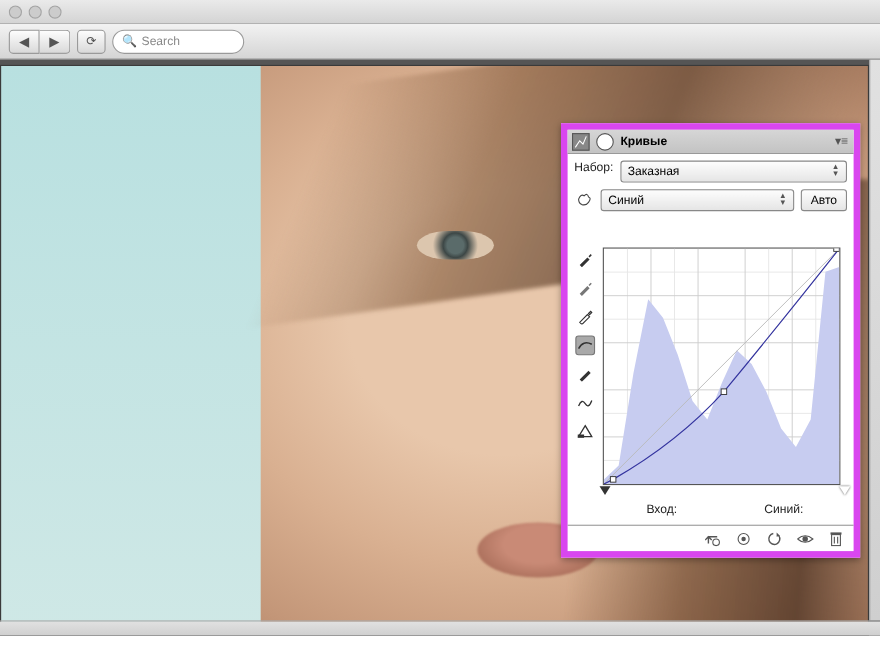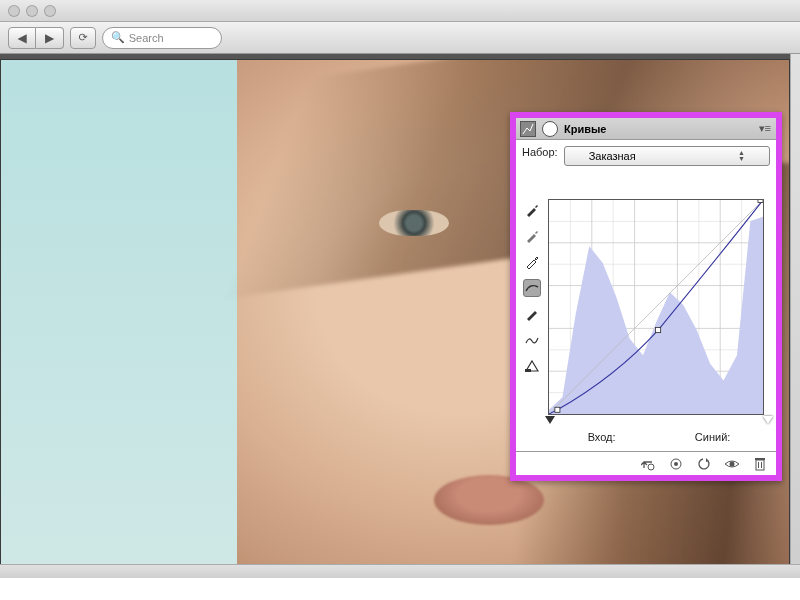--- a/index.html
+++ b/index.html
@@ -35,21 +35,21 @@
   .panel { position:absolute; top:58px; left:510px; width:272px; background:#ffffff; border:6px solid #d946ef; box-shadow:0 2px 6px rgba(0,0,0,0.35); font-size:11px; }
   .panel-title { height:22px; background:linear-gradient(#d6d6d6,#c3c3c3); border-bottom:1px solid #999; display:flex; align-items:center; padding:0 4px; gap:6px; }
   .title-icon { width:16px; height:16px; background:#888; border:1px solid #555; display:flex;align-items:center;justify-content:center; }
   .title-icon.mask { background:#fff; border-radius:50%; }
   .panel-title span.t { font-weight:bold; }
   .collapse { margin-left:auto; width:14px; text-align:center; color:#555; }
   
   .panel-body { padding:6px; }
   .row { display:flex; gap:6px; margin-bottom:6px; }
   .lbl { color:#222; }
-  .select { flex:1; height:20px; background:linear-gradient(#fdfdfd,#e5e5e5); border:1px solid #888; border-radius:3px; padding:0 24px; display:flex; align-items:center; justify-content:space-between; }
+  .select { flex:1; height:20px; background:linear-gradient(#fdfdfd,#e5e5e5); border:1px solid #888; border-radius:3px; padding:0 6px; display:flex; align-items:center; justify-content:space-between; }
   .sel-arrows { display:flex; flex-direction:column; font-size:7px; line-height:6px; color:#555; }
   .btn { height:20px; padding:0 8px; background:linear-gradient(#fdfdfd,#e5e5e5); border:1px solid #888; border-radius:3px; display:flex; align-items:center; }
   .hand-icon { width:18px; height:18px; display:flex; align-items:center; justify-content:center; color:#444; }
   
   .curves-area { display:flex; gap:6px;margin-top:33px; }
   .tool-col { display:flex; flex-direction:column; gap:8px; align-items:center; width:20px; padding-top:2px; }
   .tool { width:18px; height:18px; display:flex; align-items:center; justify-content:center; color:#333; border-radius:3px; }
   .tool.sel { background:#a9a9a9; border:1px solid #777; }
   
   .graph-wrap { flex:1; }
@@ -121,20 +121,37 @@
     </div>
     <div class="panel-body">
       <div class="row">
         <span class="lbl">Набор:</span>
         <div class="select">
           <span>Заказная</span>
           <span class="sel-arrows">
               <span>▲</span>
               <span>▼</span>
             </span>
+        </div>
+      </div>
+      <div class="row">
+        <div class="hand-icon">
+          <svg width="16" height="16">
+              <path d="M3 8 Q5 3 8 5 Q11 2 12 6 Q15 7 12 11 Q10 14 6 13 Q3 12 3 8" fill="none" stroke="#444" stroke-width="1"></path>
+            </svg>
+        </div>
+        <div class="select" style="flex:1">
+          <span>Синий</span>
+          <span class="sel-arrows">
+              <span>▲</span>
+              <span>▼</span>
+            </span>
+        </div>
+        <div class="btn">
+          <span>Авто</span>
         </div>
       </div>
 
       <div class="curves-area">
         <div class="tool-col">
           <div class="tool">
               <svg width="14" height="14">
                 <path d="M2 12 L9 5 L11 7 L4 14 Z M10 4 L12 2 L13 3 L11 5 Z" fill="#333"></path>
               </svg>
             </div>

